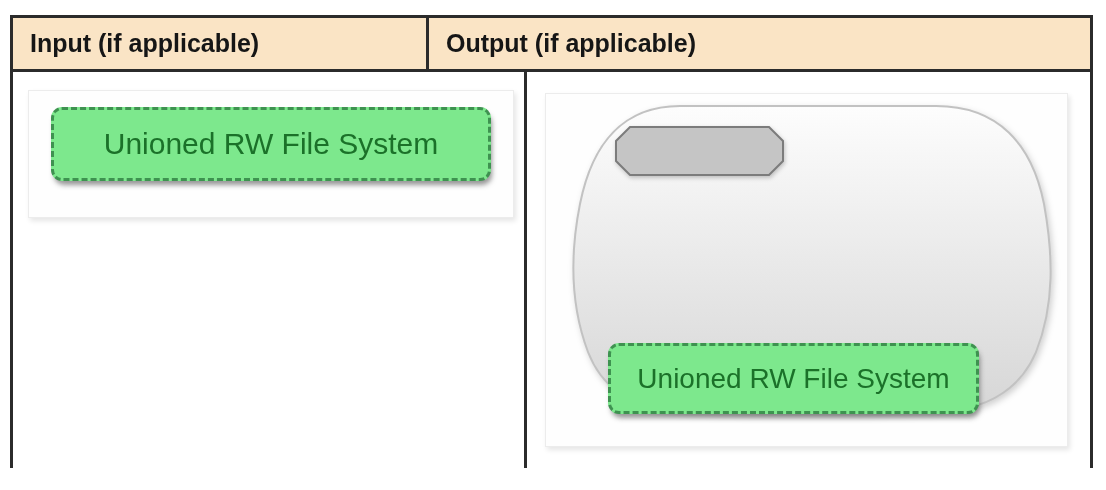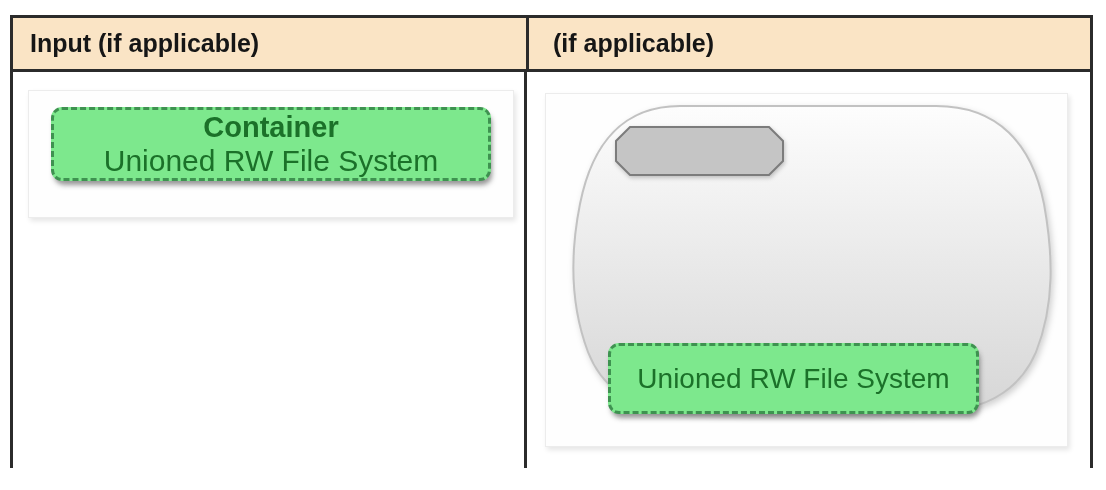--- a/index.html
+++ b/index.html
@@ -12,21 +12,21 @@
     border:3px solid var(--table-border); box-sizing:border-box; background:#ffffff;
   }
   .header-row {
     display:flex; height:54px; background:var(--header-bg);
     border-bottom:3px solid var(--table-border); box-sizing:border-box;
   }
   .header-cell {
     box-sizing:border-box; display:flex; align-items:center;
     padding-left:17px; font-size:25px; color:#161616; letter-spacing:0;
   }
-  .header-cell.input-col { width:516px; border-right:3px solid var(--table-border); }
+  .header-cell.input-col { width:416px; border-right:3px solid var(--table-border); }
   .header-cell.output-col { flex:1; }
   .header-cell .bold { font-weight:bold; }
   .header-cell .rest { font-weight:bold; white-space:pre; }
 
   .body-row { display:flex; height:396px; }
   .body-cell { box-sizing:border-box; position:relative; background:#ffffff; }
   .body-cell.input-col { width:514px; border-right:3px solid var(--table-border); }
   .body-cell.output-col { flex:1; }
 
   .panel {
@@ -60,30 +60,30 @@
 
 <div class="page">
   <div class="doc-table">
 
     <div class="header-row">
       <div class="header-cell input-col">
         <span class="bold">Input</span>
           <span class="rest"> (if applicable)</span>
       </div>
       <div class="header-cell output-col">
+        <span class="bold">Output</span>
           <span class="rest"> (if applicable)</span>
       </div>
     </div>
 
     <div class="body-row">
 
       <div class="body-cell input-col">
         <div class="panel input-panel">
           <div class="green-box input-box">
-            <div class="title">Container</div>
             <div class="subtitle">Unioned RW File System</div>
           </div>
         </div>
       </div>
 
       <div class="body-cell output-col">
         <div class="panel output-panel">
 
           <svg class="blob-svg" viewBox="0 0 487 310" xmlns="http://www.w3.org/2000/svg">
             <defs>

